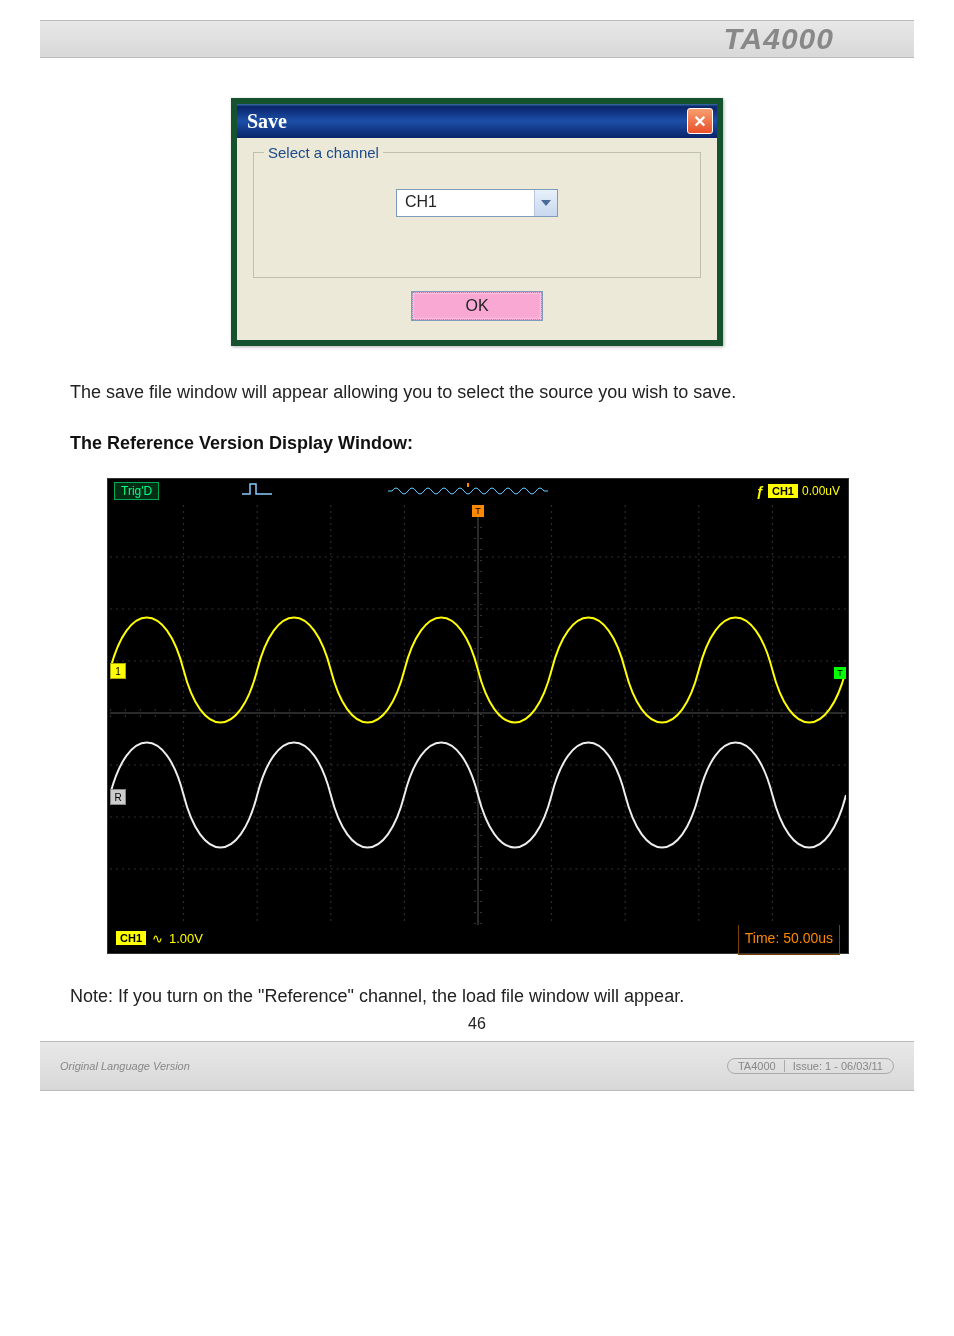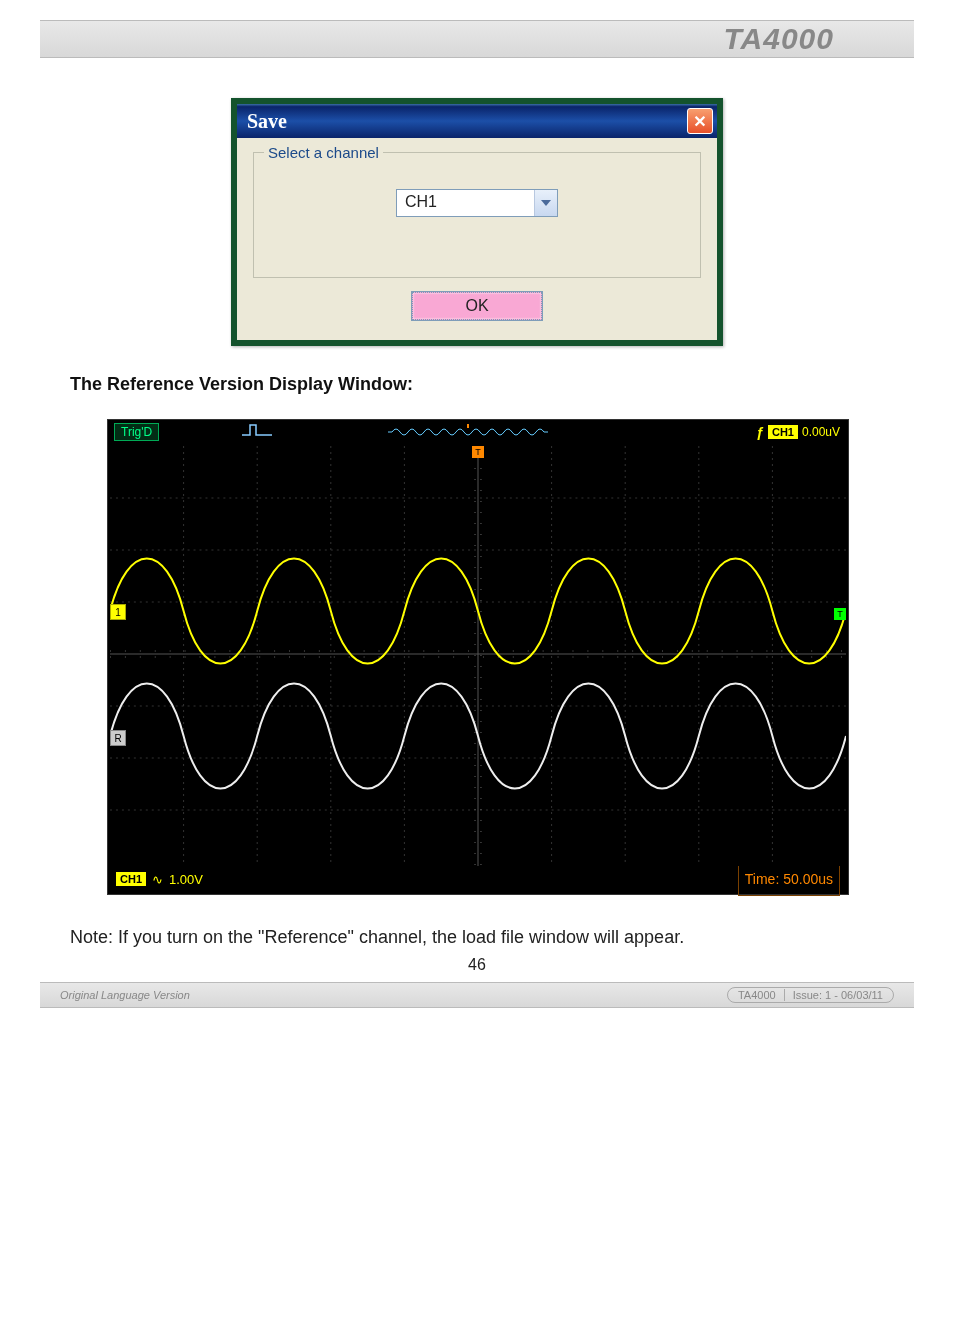--- a/index.html
+++ b/index.html
@@ -308,21 +308,21 @@
   
   .footer-bar {
     margin: 8px 40px 20px 40px;
     height: 24px;
     background: linear-gradient(to bottom, #e8e8e8, #d8d8d8);
     border-top: 1px solid #bbb;
     border-bottom: 1px solid #bbb;
     display: flex;
     align-items: center;
     justify-content: space-between;
-    padding: 0 20px;
+    padding: 12px 20px;
     font-size: 11px;
     color: #888;
   }
   .footer-right {
     border: 1px solid #aaa;
     border-radius: 10px;
     padding: 1px 10px;
     display: flex;
     gap: 8px;
   }
@@ -357,20 +357,21 @@
             </div>
           </div>
         </div>
       </div>
       <div class="ok-row">
         <button class="ok-btn">OK</button>
       </div>
     </div>
   </div>
 
+  <div class="body-text">The save file window will appear allowing you to select the source you wish to save.</div>
   <div class="section-title">The Reference Version Display Window:</div>
 
   <div class="scope-wrap">
     <div class="scope">
       <div class="scope-top">
         <div class="trigd">Trig'D</div>
         <div class="pulse-icon">
           <svg width="30" height="14" viewBox="0 0 30 14">
               <path d="M0 12 L8 12 L8 2 L14 2 L14 12 L30 12" stroke="#8cf" fill="none" stroke-width="1.5"></path>
             </svg>

